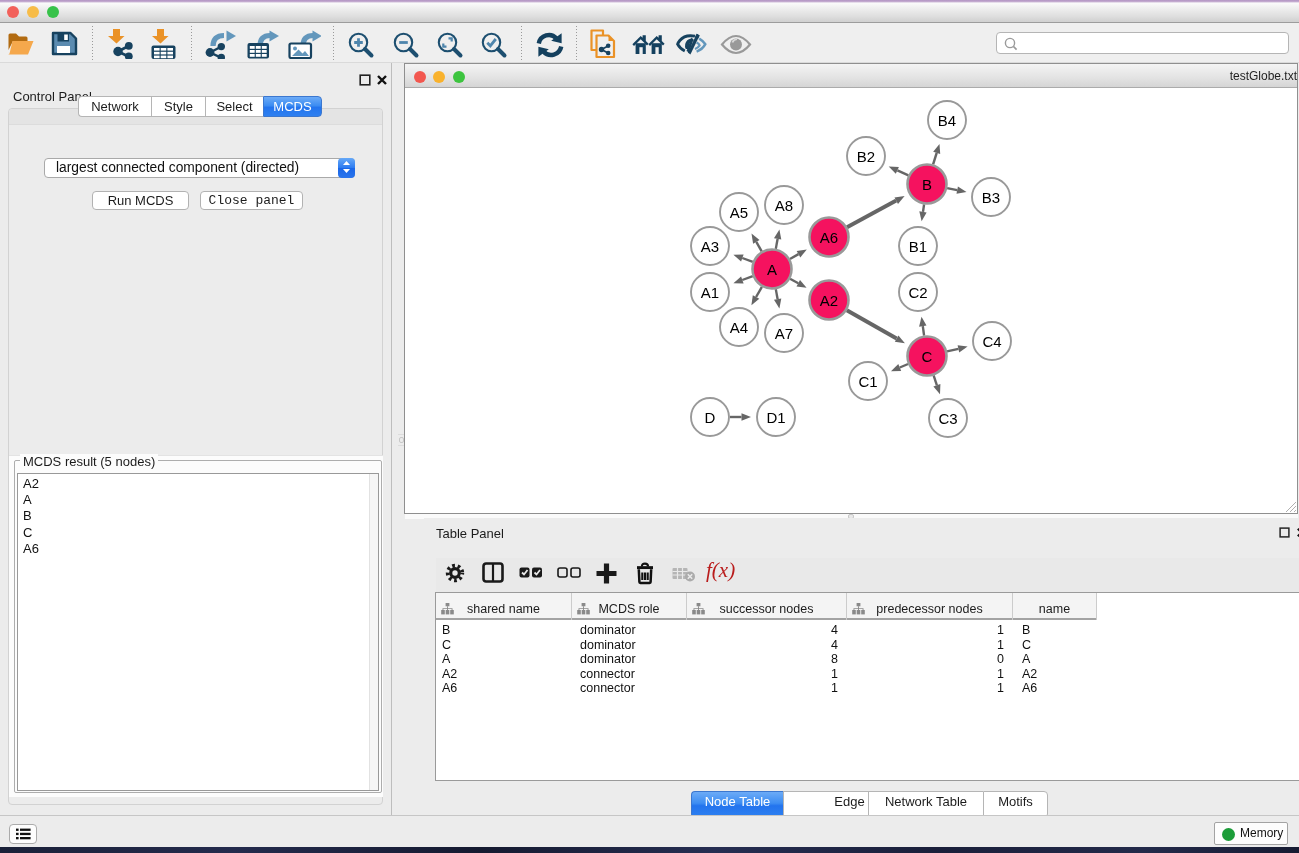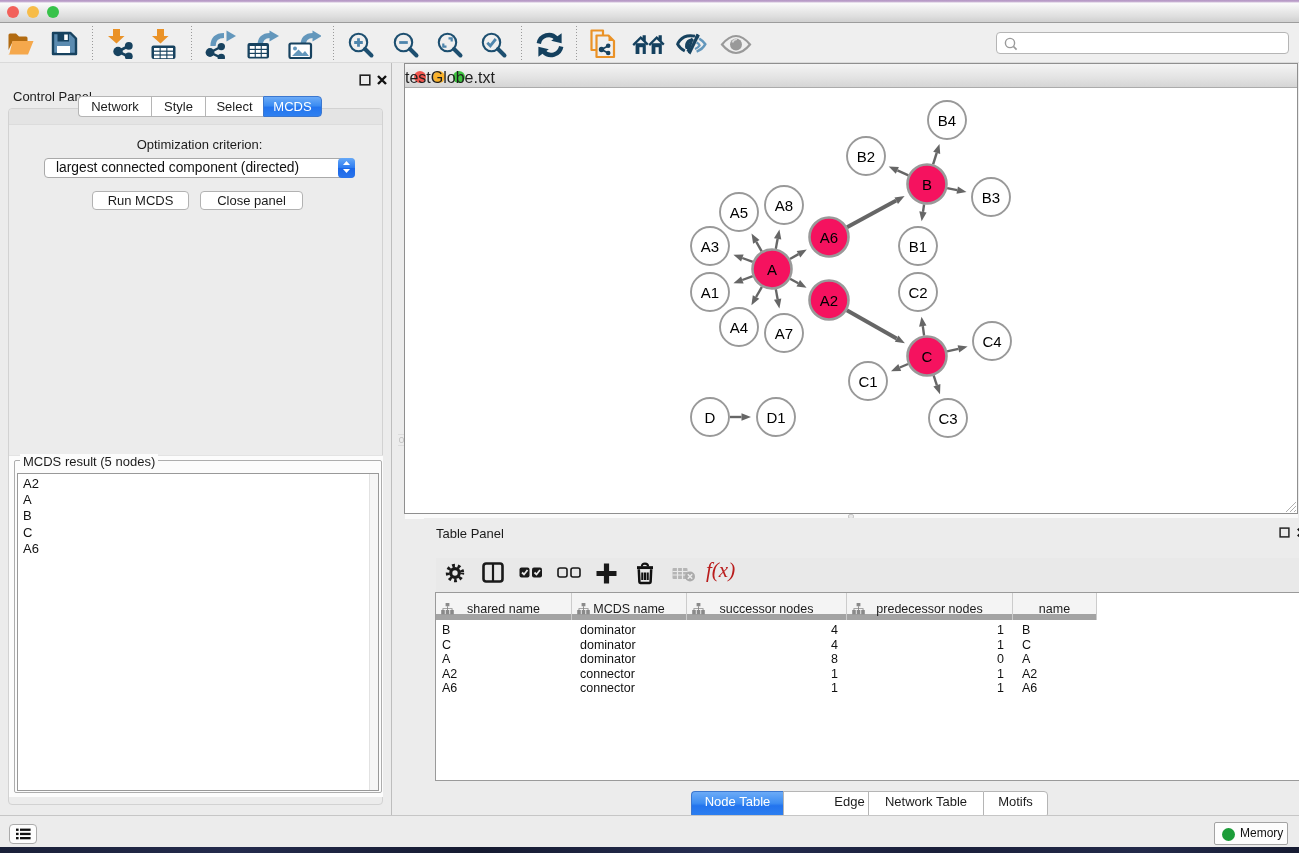--- a/index.html
+++ b/index.html
@@ -62,29 +62,29 @@
   background-image:linear-gradient(90deg,#1a2038 0%,#242b4d 18%,#151a30 37%,#262e52 55%,#1a1f3a 72%,#232a4a 88%,#161b32 100%); }
 
 
 #netwin { left:404px; top:63px; width:894px; height:451px; background:#fff; border:1px solid #8f8f8f; }
 #nettitle { position:absolute; left:0; top:0; width:100%; height:24px;
   background:linear-gradient(#f4f4f4, #e3e3e3 60%, #d5d5d5); border-bottom:1px solid #ababab; }
 #nettitle .tl { top:6.5px; width:12px; height:12px; }
 #nettitle .red { left:8.5px; background:#f2574f; }
 #nettitle .yel { left:28px; background:#f9b22d; }
 #nettitle .grn { left:47.5px; background:#3dc43f; }
-#nettitle .ttext { position:absolute; left:0; right:0; top:4.5px; text-align:left; font-size:16px; color:#1f1f1f; }
+#nettitle .ttext { position:absolute; left:0; right:0; top:4.5px; text-align:right; font-size:12px; color:#1f1f1f; }
 #grip { position:absolute; right:0; bottom:0; width:14px; height:14px; }
 
 
 #tpanel { left:424px; top:518px; width:895px; height:297px; background:#ececec; }
 #tpanel .ptitle { position:absolute; left:12px; top:8px; font-size:13px; color:#1c1c1c; }
 #ttoolbar { position:absolute; left:12px; top:40px; width:871px; height:34px; background:#e9e9e9; }
 #ttable { position:absolute; left:11px; top:74px; width:873px; height:189px; background:#fff; border:1px solid #9a9a9a; }
-#thead { position:absolute; left:0; top:0; width:661px; height:27px; background:#f4f4f4; border-bottom:6px solid #a3a3a3; }
+#thead { position:absolute; left:0; top:0; width:661px; height:27px; background:#f4f4f4; border-bottom:2px solid #a3a3a3; }
 .th { position:absolute; top:0; height:27px; border-right:1px solid #cccccc; font-size:12.5px; color:#1c1c1c; }
 .th span { position:absolute; left:0; right:0; top:9px; text-align:center; }
 .thico { position:absolute; left:5px; top:10px; }
 .trow { position:absolute; font-size:12.5px; color:#111; line-height:14.5px; }
 .num { text-align:right; }
 .tabs2 { position:absolute; left:267px; top:273px; height:21px; }
 .tab2 { display:inline-block; height:27px; line-height:20px; font-size:13px; color:#1c1c1c; text-align:center;
   background:#fff; border:1px solid #b5b5b5; border-right:none; vertical-align:top; }
 .tab2.first { border-top-left-radius:4px; border-bottom-left-radius:4px; }
 .tab2.last { border-right:1px solid #b5b5b5; border-top-right-radius:4px; border-bottom-right-radius:4px; }
@@ -265,31 +265,30 @@
     </svg>
   <svg class="winbtn" style="left:376px;top:11px;" width="12" height="12" viewBox="0 0 12 12">
       <path d="M2 2 L10 10 M10 2 L2 10" stroke="#111" stroke-width="2.4"></path>
     </svg>
   <div id="tabpane">
       <div class="strip"></div>
     </div>
   <div class="tabrow">
     <span class="tab first" style="width:73px;">Network</span><span class="tab" style="width:54px;">Style</span><span class="tab" style="width:58px;">Select</span><span class="tab sel last" style="width:59px;">MCDS</span>
   </div>
-  <div id="optlabel">Optimization criterion:</div>
   <div id="dropdown">largest connected component (directed)
     <div class="dbtn">
         <svg width="15" height="18" viewBox="0 0 15 18" style="position:absolute;left:1px;top:0;">
       <path d="M4 7 L7.5 3 L11 7 Z" fill="#fff"></path>
           <path d="M4 11 L7.5 15 L11 11 Z" fill="#fff"></path>
         </svg>
       </div>
   </div>
   <div class="btn" style="left:92px; top:128px; width:97px;">Run MCDS</div>
-  <div class="btn" style="left:200px; top:128px; width:103px;">Close panel</div>
+  <div class="btn" style="left:200px; top:128px; width:103px;font-family:Liberation Mono, monospace;">Close panel</div>
   <div id="whitepanel"></div>
   <div id="groupbox"></div>
   <div id="grouplabel">MCDS result (5 nodes)</div>
   <div id="mcdslist">
     <div class="item" style="top:2px;">A2</div>
     <div class="item" style="top:18px;">A</div>
     <div class="item" style="top:34px;">B</div>
     <div class="item" style="top:51px;">C</div>
     <div class="item" style="top:67px;">A6</div>
     <div class="sb"></div>
@@ -476,21 +475,21 @@
       <div class="th" style="left:136px; width:115px;">
           <svg class="thico" width="13" height="12" viewBox="0 0 13 12">
             <g fill="#8a8a8a">
               <rect x="4.6" y="0" width="3.8" height="3.3"></rect>
               <rect x="0.2" y="7" width="3.6" height="4.4"></rect>
               <rect x="4.7" y="7" width="3.6" height="4.4"></rect>
               <rect x="9.2" y="7" width="3.6" height="4.4"></rect>
               <path d="M6.1 3.3 h0.9 v2.2 h-0.9z M1.5 5.2 h10 v0.9 h-10z M1.5 5.6 h0.9 v1.6 h-0.9z M10.6 5.6 h0.9 v1.6 h-0.9z M6.1 5.6 h0.9 v1.6 h-0.9z"></path>
             </g>
           </svg>
-          <span>MCDS name</span>
+          <span>MCDS role</span>
         </div>
       <div class="th" style="left:251px; width:160px;">
           <svg class="thico" width="13" height="12" viewBox="0 0 13 12">
             <g fill="#8a8a8a">
               <rect x="4.6" y="0" width="3.8" height="3.3"></rect>
               <rect x="0.2" y="7" width="3.6" height="4.4"></rect>
               <rect x="4.7" y="7" width="3.6" height="4.4"></rect>
               <rect x="9.2" y="7" width="3.6" height="4.4"></rect>
               <path d="M6.1 3.3 h0.9 v2.2 h-0.9z M1.5 5.2 h10 v0.9 h-10z M1.5 5.6 h0.9 v1.6 h-0.9z M10.6 5.6 h0.9 v1.6 h-0.9z M6.1 5.6 h0.9 v1.6 h-0.9z"></path>
             </g>

